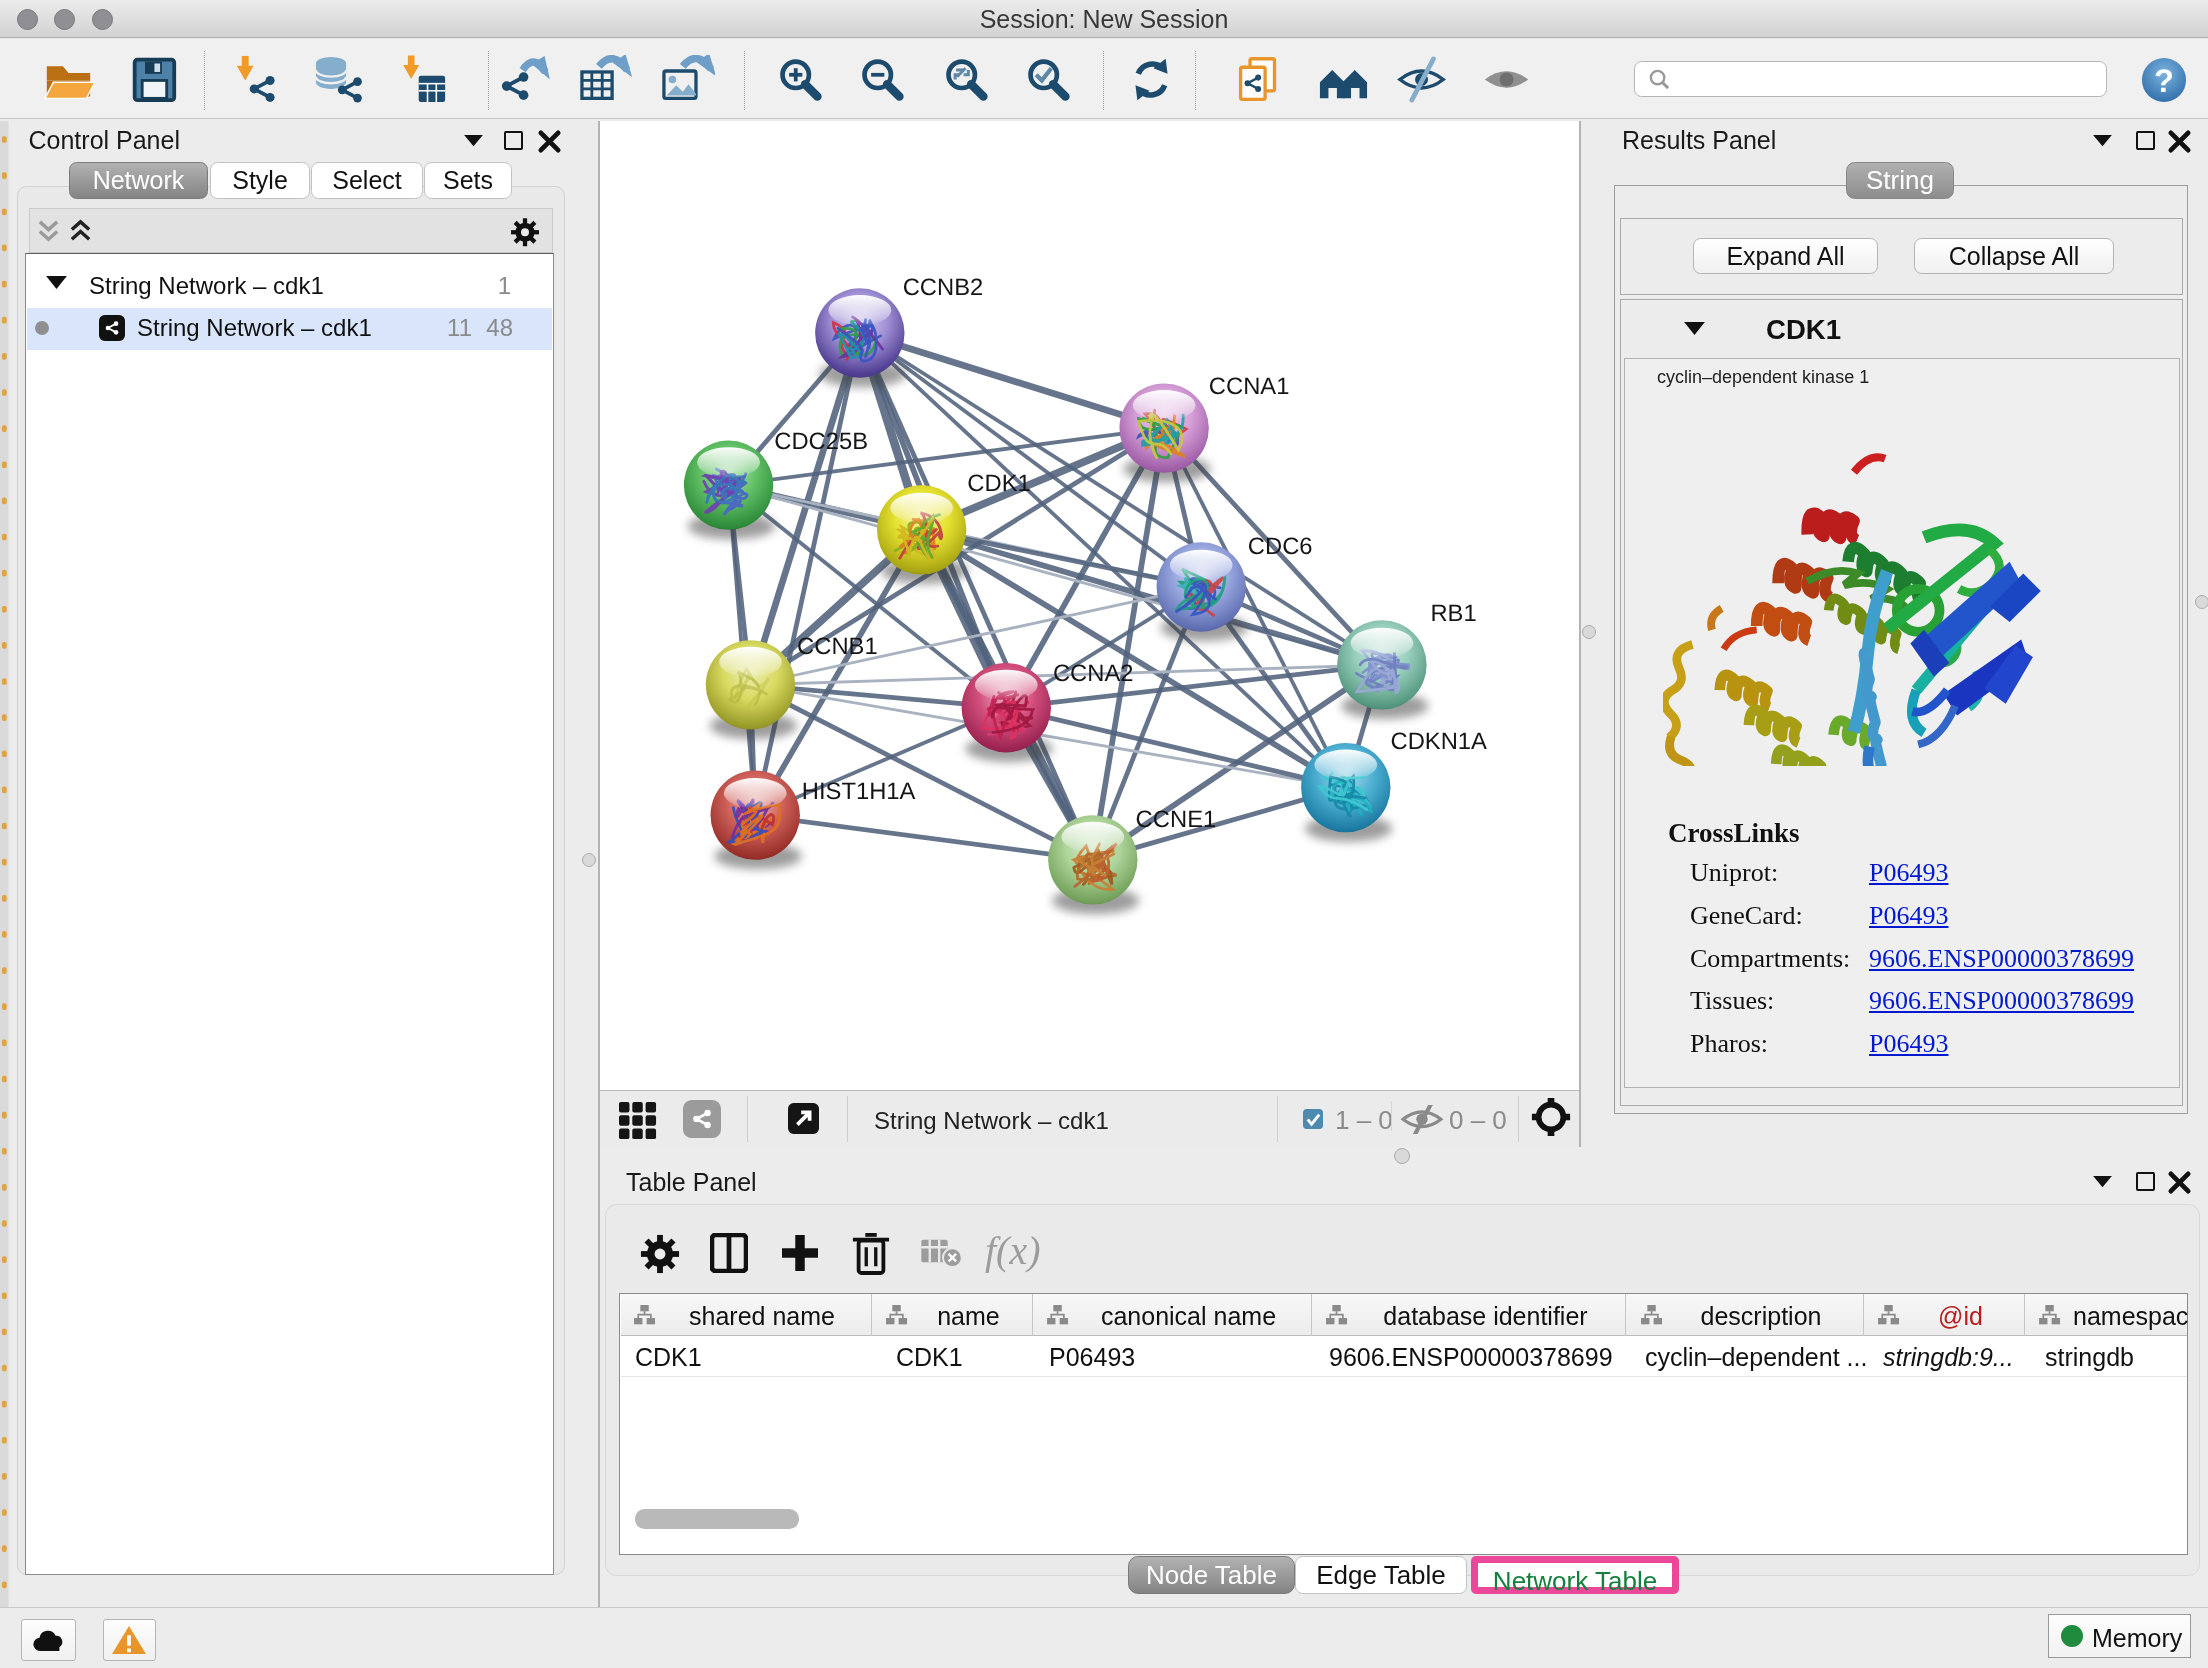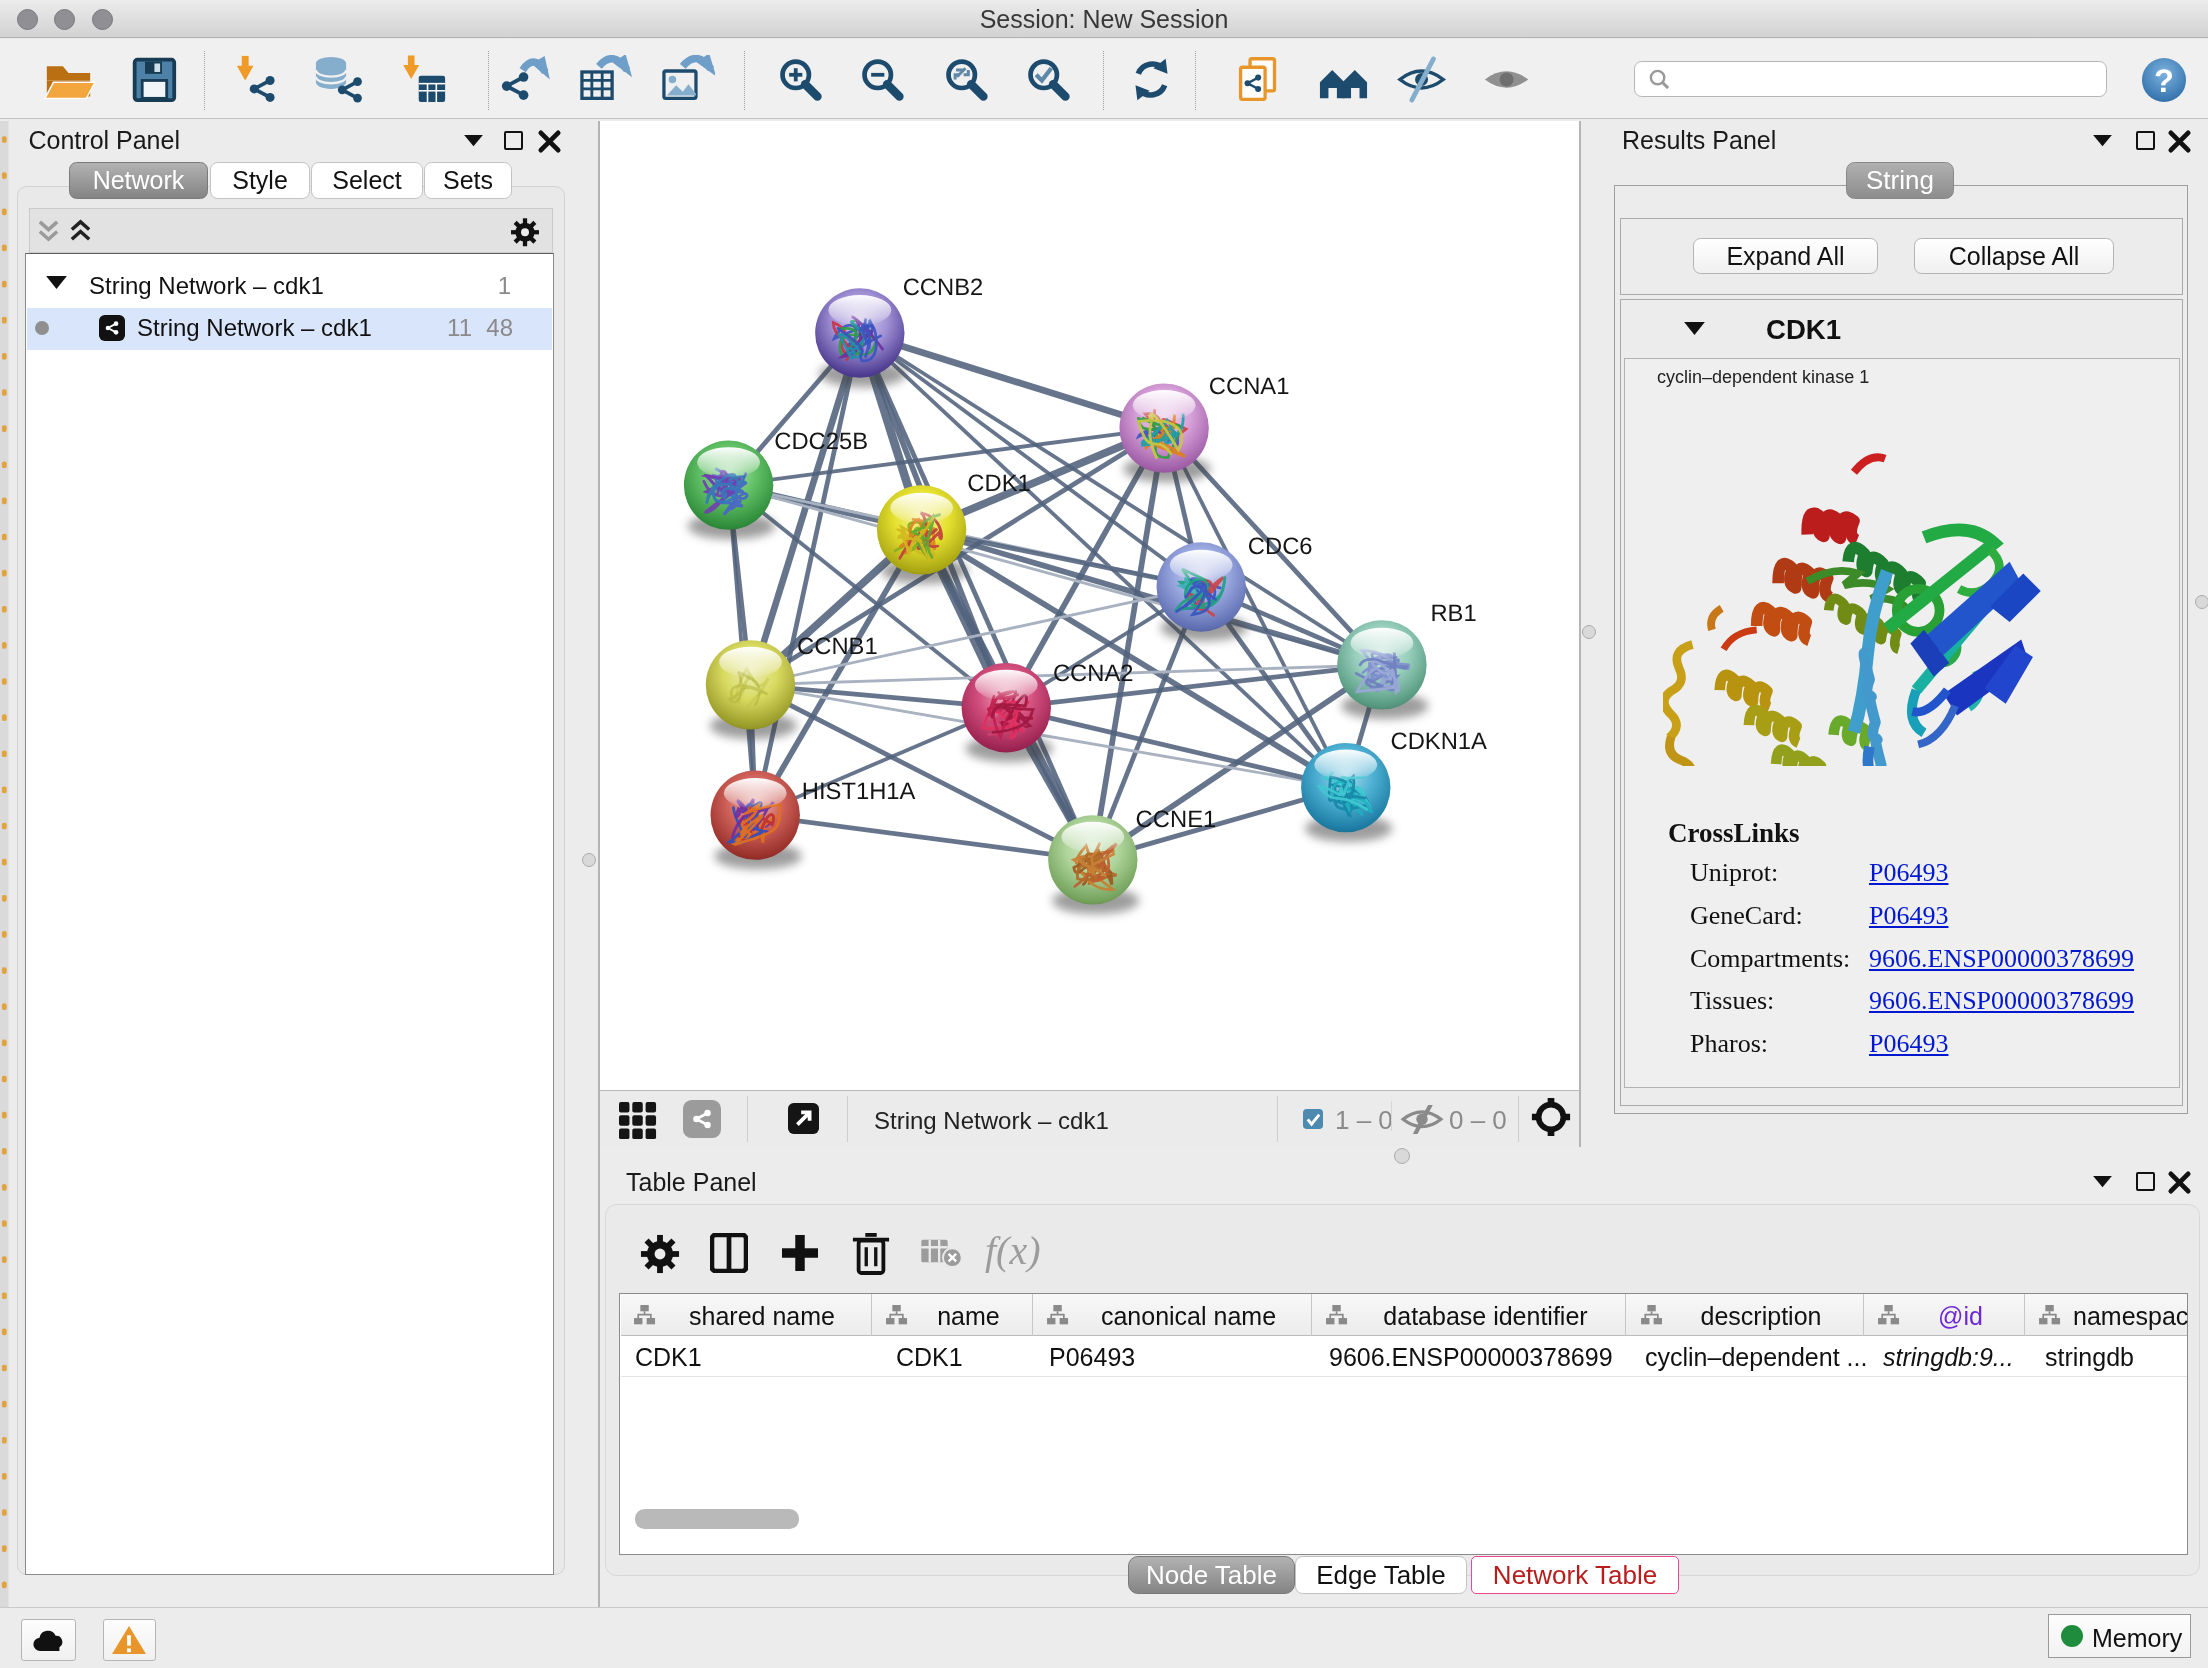--- a/index.html
+++ b/index.html
@@ -724,41 +724,41 @@
       <path d="M11.0,6.6 v3.52 M4.4,13.64 v-3.52 h13.2 v3.52" fill="none" stroke="#8a8a8a" stroke-width="1.76"></path>
     </svg>
     <div style="position:absolute;left:1663px;top:1302px;width:196px;overflow:hidden;text-align:center;font-size:25px;color:#111;white-space:nowrap;">description</div>
     <div style="position:absolute;left:1863px;top:1294px;width:0;height:42px;border-left:1.4px solid #c6c6c6;"></div>
     <svg style="position:absolute;left:1878px;top:1305px" width="23" height="21" viewBox="0 0 24 22">
       <rect x="6.6" y="0" width="8.8" height="6.6" fill="#8a8a8a"></rect>
       <rect x="0" y="13.64" width="8.8" height="6.6" fill="#8a8a8a"></rect>
       <rect x="13.2" y="13.64" width="8.8" height="6.6" fill="#8a8a8a"></rect>
       <path d="M11.0,6.6 v3.52 M4.4,13.64 v-3.52 h13.2 v3.52" fill="none" stroke="#8a8a8a" stroke-width="1.76"></path>
     </svg>
-    <div style="position:absolute;left:1901px;top:1302px;width:119px;overflow:hidden;text-align:center;font-size:25px;color:#6d28d9;white-space:nowrap;">@id</div>
+    <div style="position:absolute;left:1901px;top:1302px;width:119px;overflow:hidden;text-align:center;font-size:25px;color:#b91c1c;white-space:nowrap;">@id</div>
     <div style="position:absolute;left:2024px;top:1294px;width:0;height:42px;border-left:1.4px solid #c6c6c6;"></div>
     <svg style="position:absolute;left:2039px;top:1305px" width="23" height="21" viewBox="0 0 24 22">
       <rect x="6.6" y="0" width="8.8" height="6.6" fill="#8a8a8a"></rect>
       <rect x="0" y="13.64" width="8.8" height="6.6" fill="#8a8a8a"></rect>
       <rect x="13.2" y="13.64" width="8.8" height="6.6" fill="#8a8a8a"></rect>
       <path d="M11.0,6.6 v3.52 M4.4,13.64 v-3.52 h13.2 v3.52" fill="none" stroke="#8a8a8a" stroke-width="1.76"></path>
     </svg>
     <div style="position:absolute;left:2073px;top:1302px;width:115px;overflow:hidden;text-align:left;font-size:25px;color:#111;white-space:nowrap;">namespace</div>
     <div style="position:absolute;left:635px;top:1343px;font-size:25px;color:#111;white-space:nowrap;">CDK1</div>
     <div style="position:absolute;left:896px;top:1343px;font-size:25px;color:#111;white-space:nowrap;">CDK1</div>
     <div style="position:absolute;left:1049px;top:1343px;font-size:25px;color:#111;white-space:nowrap;">P06493</div>
     <div style="position:absolute;left:1329px;top:1343px;font-size:25px;color:#111;white-space:nowrap;">9606.ENSP00000378699</div>
     <div style="position:absolute;left:1645px;top:1343px;font-size:25px;color:#111;white-space:nowrap;">cyclin–dependent ...</div>
     <div style="position:absolute;left:1883px;top:1343px;font-size:25px;color:#111;white-space:nowrap;font-style:italic;">stringdb:9...</div>
     <div style="position:absolute;left:2045px;top:1343px;font-size:25px;color:#111;white-space:nowrap;">stringdb</div>
     <div style="position:absolute;left:621px;top:1376px;width:1566px;height:0;border-top:1px solid #e4e4e4;"></div>
     <div style="position:absolute;left:635px;top:1509px;width:164px;height:20px;background:#b9b9b9;border-radius:9.5px;"></div>
     <div style="position:absolute;left:1128px;top:1556px;width:167px;height:38px;background:linear-gradient(#b2b2b2,#848484);color:#fff;border:1px solid #7a7a7a;border-radius:10px;font-size:26px;text-align:center;line-height:36px;">Node Table</div>
     <div style="position:absolute;left:1295px;top:1556px;width:172px;height:38px;background:#fff;color:#111;border:1px solid #c2c2c2;border-radius:7.6px;font-size:26px;text-align:center;line-height:36px;">Edge Table</div>
-    <div style="position:absolute;left:1471px;top:1556px;width:208px;height:38px;background:#fff;color:#b91c1c;border:1px solid #ec4899;border-radius:5px;font-size:26px;text-align:center;line-height:36px;">Network Table</div>
+    <div style="position:absolute;left:1471px;top:1556px;width:208px;height:38px;background:#fff;color:#15803d;border:7px solid #ec4899;border-radius:5px;font-size:26px;text-align:center;line-height:36px;">Network Table</div>
     <div style="position:absolute;left:0;top:1607px;width:2208px;height:61px;background:#ececec;border-top:1.9px solid #c9c9c9;"></div>
     <div style="position:absolute;left:21px;top:1619px;width:55px;height:42px;background:linear-gradient(#fdfdfd,#f0f0f0);border:1.9px solid #b5b5b5;border-radius:2.9px;"></div>
     <svg style="position:absolute;left:31px;top:1628px" width="36" height="25" viewBox="0 0 38 26">
       <path d="M10,24 a7,7 0 0 1 -1,-14 a9,9 0 0 1 17,-2 a6.5,6.5 0 0 1 4,12 l0,4 z" fill="#111"></path>
     </svg>
     <div style="position:absolute;left:103px;top:1619px;width:53px;height:42px;background:linear-gradient(#fdfdfd,#f0f0f0);border:1.9px solid #b5b5b5;border-radius:2.9px;"></div>
     <svg style="position:absolute;left:111px;top:1624px" width="36" height="32" viewBox="0 0 38 34">
       <path d="M19,2 L37,32 H1 Z" fill="#e8952a"></path>
       <rect x="17" y="12" width="4" height="11" fill="#fff"></rect>
       <rect x="17" y="26" width="4" height="4" fill="#fff"></rect>

